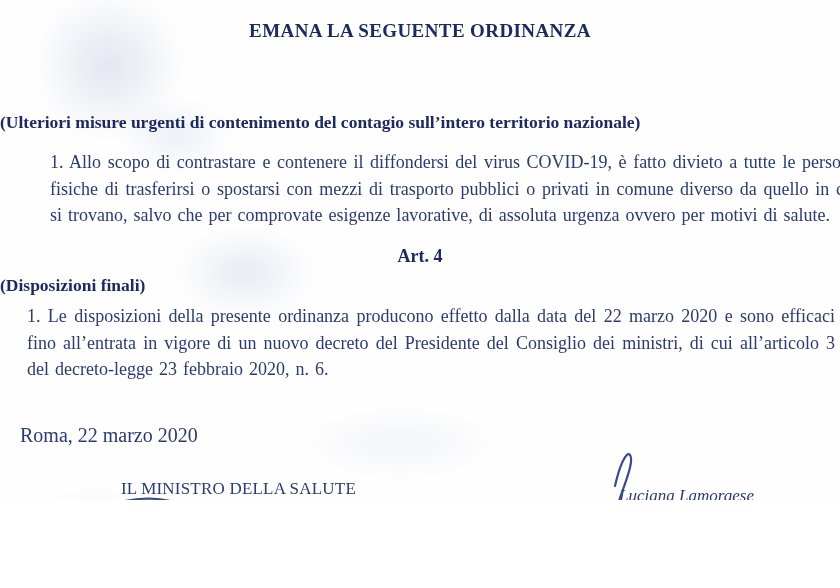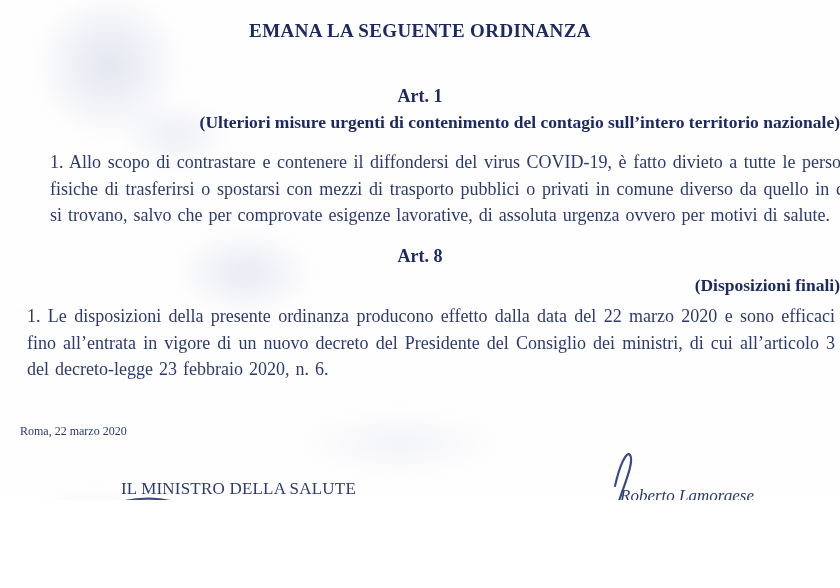--- a/index.html
+++ b/index.html
@@ -49,21 +49,21 @@
     text-align: center;
     font-size: 18px;
     font-weight: bold;
     color: var(--heading-ink, #1c2a60);
   }
   .art-title-1 { top: 86px; }
   .art-title-2 { top: 246px; }
   .art-subtitle {
     position: absolute;
     left: 0; right: 0;
-    text-align: right;
+    text-align: left;
     font-size: 17.5px;
     font-weight: bold;
     color: var(--heading-ink, #1c2a60);
   }
   .art-subtitle-1 { top: 112px; }
   .art-subtitle-2 { top: 275px; }
   .art-body {
     position: absolute;
     left: 16px;
     width: 808px;
@@ -73,21 +73,21 @@
     text-align: justify;
     word-spacing: 1.5px;
     color: var(--body-ink, #2c3a6e);
   }
   .art-body-1 { top: 149px; margin-left: 34px; }
   .art-body-2 { top: 303px; margin-left: 11px; }
   .dateline {
     position: absolute;
     top: 424px;
     left: 20px;
-    font-size: 12px;
+    font-size: 20px;
     color: var(--body-ink, #2c3a6e);
   }
   .sig-block {
     position: absolute;
     top: 479px;
     text-align: right;
   }
   .sig-block-left  { left: 40px;  width: 316px; }
   .sig-block-right { left: 448px; width: 306px; }
   .sig-role {
@@ -121,37 +121,36 @@
 <div class="page">
 
   <div class="smudge smudge-1"></div>
   <div class="smudge smudge-2"></div>
   <div class="smudge smudge-3"></div>
   <div class="smudge smudge-4"></div>
   <div class="smudge smudge-5"></div>
 
   <div class="heading">EMANA LA SEGUENTE ORDINANZA</div>
 
-  <div class="art-title art-title-1">Art. 1</div>
   <div class="art-subtitle art-subtitle-1">(Ulteriori misure urgenti di contenimento del contagio sull’intero territorio nazionale)</div>
   <p class="art-body art-body-1">1. Allo scopo di contrastare e contenere il diffondersi del virus COVID-19, è fatto divieto a tutte le persone fisiche di trasferirsi o spostarsi con mezzi di trasporto pubblici o privati in comune diverso da quello in cui si trovano, salvo che per comprovate esigenze lavorative, di assoluta urgenza ovvero per motivi di salute.</p>
 
-  <div class="art-title art-title-2">Art. 8</div>
+  <div class="art-title art-title-2">Art. 4</div>
   <div class="art-subtitle art-subtitle-2">(Disposizioni finali)</div>
   <p class="art-body art-body-2">1. Le disposizioni della presente ordinanza producono effetto dalla data del 22 marzo 2020 e sono efficaci fino all’entrata in vigore di un nuovo decreto del Presidente del Consiglio dei ministri, di cui all’articolo 3 del decreto-legge 23 febbraio 2020, n. 6.</p>
 
   <div class="dateline">Roma, 22 marzo 2020</div>
 
   <div class="sig-block sig-block-left">
     <div class="sig-role">IL MINISTRO DELLA SALUTE</div>
     <div class="sig-name">Roberto Speranza</div>
   </div>
 
   <div class="sig-block sig-block-right">
-    <div class="sig-name">Roberto Lamorgese</div>
+    <div class="sig-name">Luciana Lamorgese</div>
   </div>
 
   <svg class="sig-svg sig-svg-left" width="330" height="100" viewBox="0 0 330 100">
     <path d="M 118,14 C 80,0 28,14 16,44 C 6,70 34,90 70,84 C 104,78 132,52 124,32
              C 118,18 92,26 98,46 C 104,66 140,82 172,80 C 198,78 210,64 199,52
              C 189,42 168,50 176,66 C 184,82 232,92 282,84 C 304,80 316,76 324,72"></path>
     <path d="M 34,22 C 35,23 36,24 36,25"></path>
   </svg>
 
   <svg class="sig-svg sig-svg-right" width="110" height="140" viewBox="0 0 110 140">

